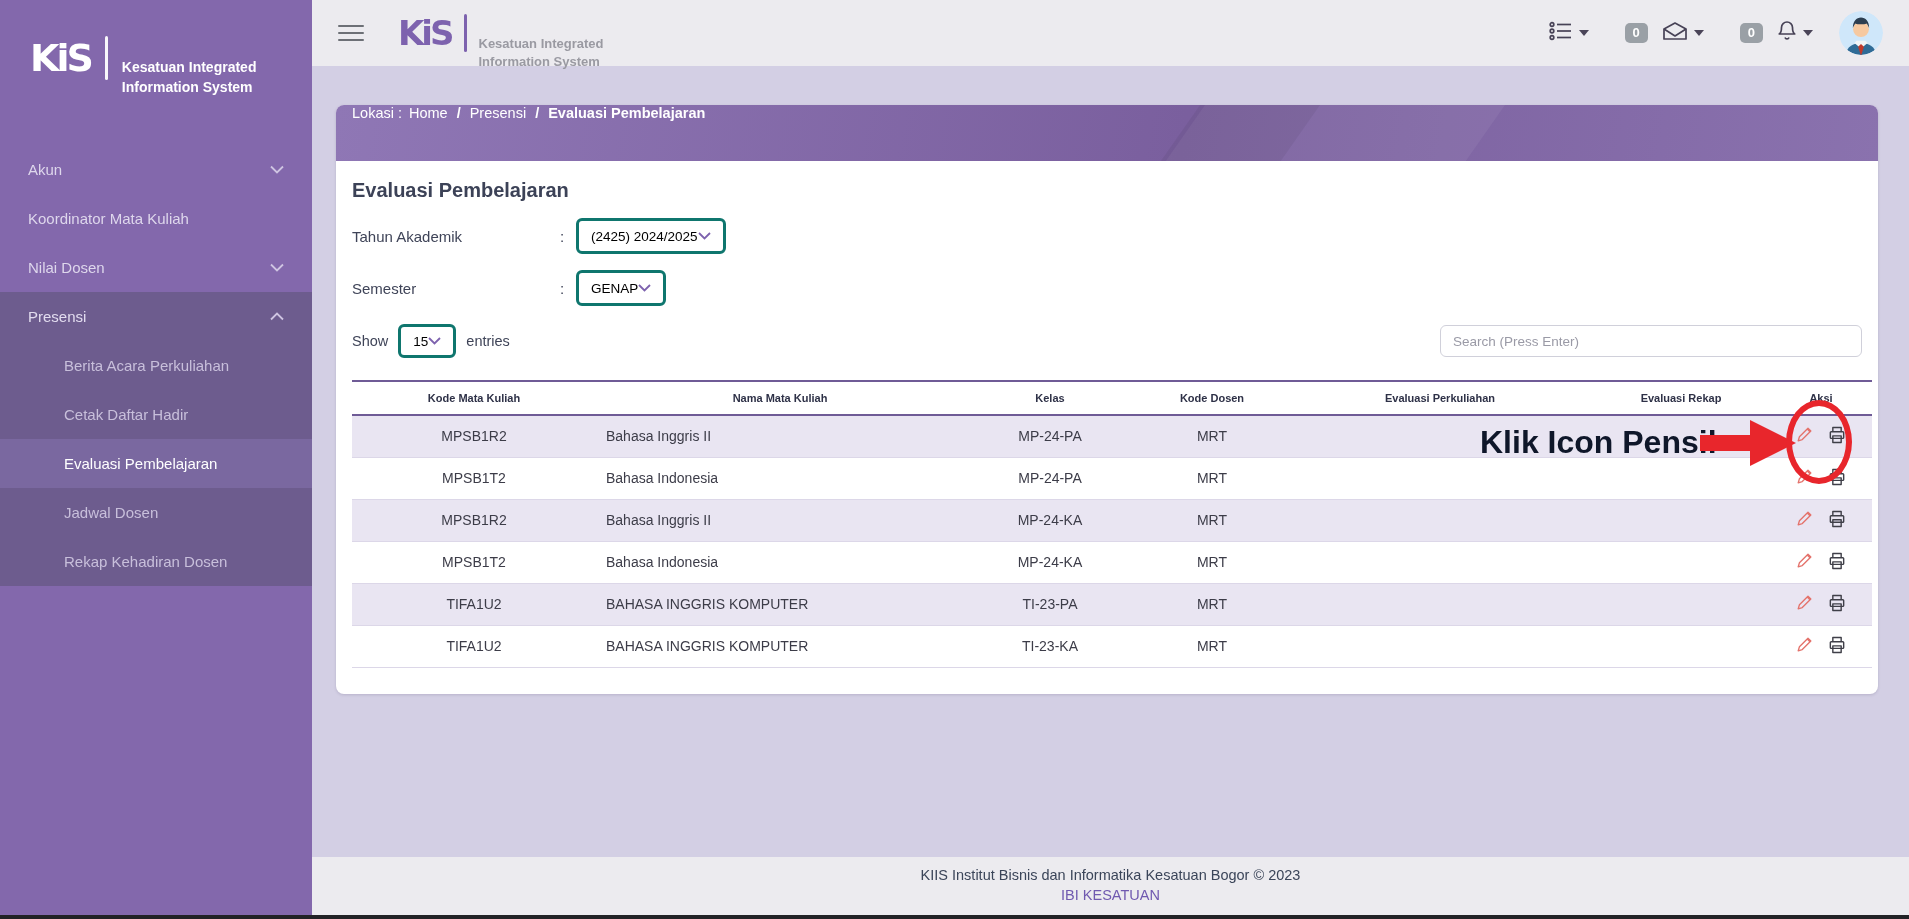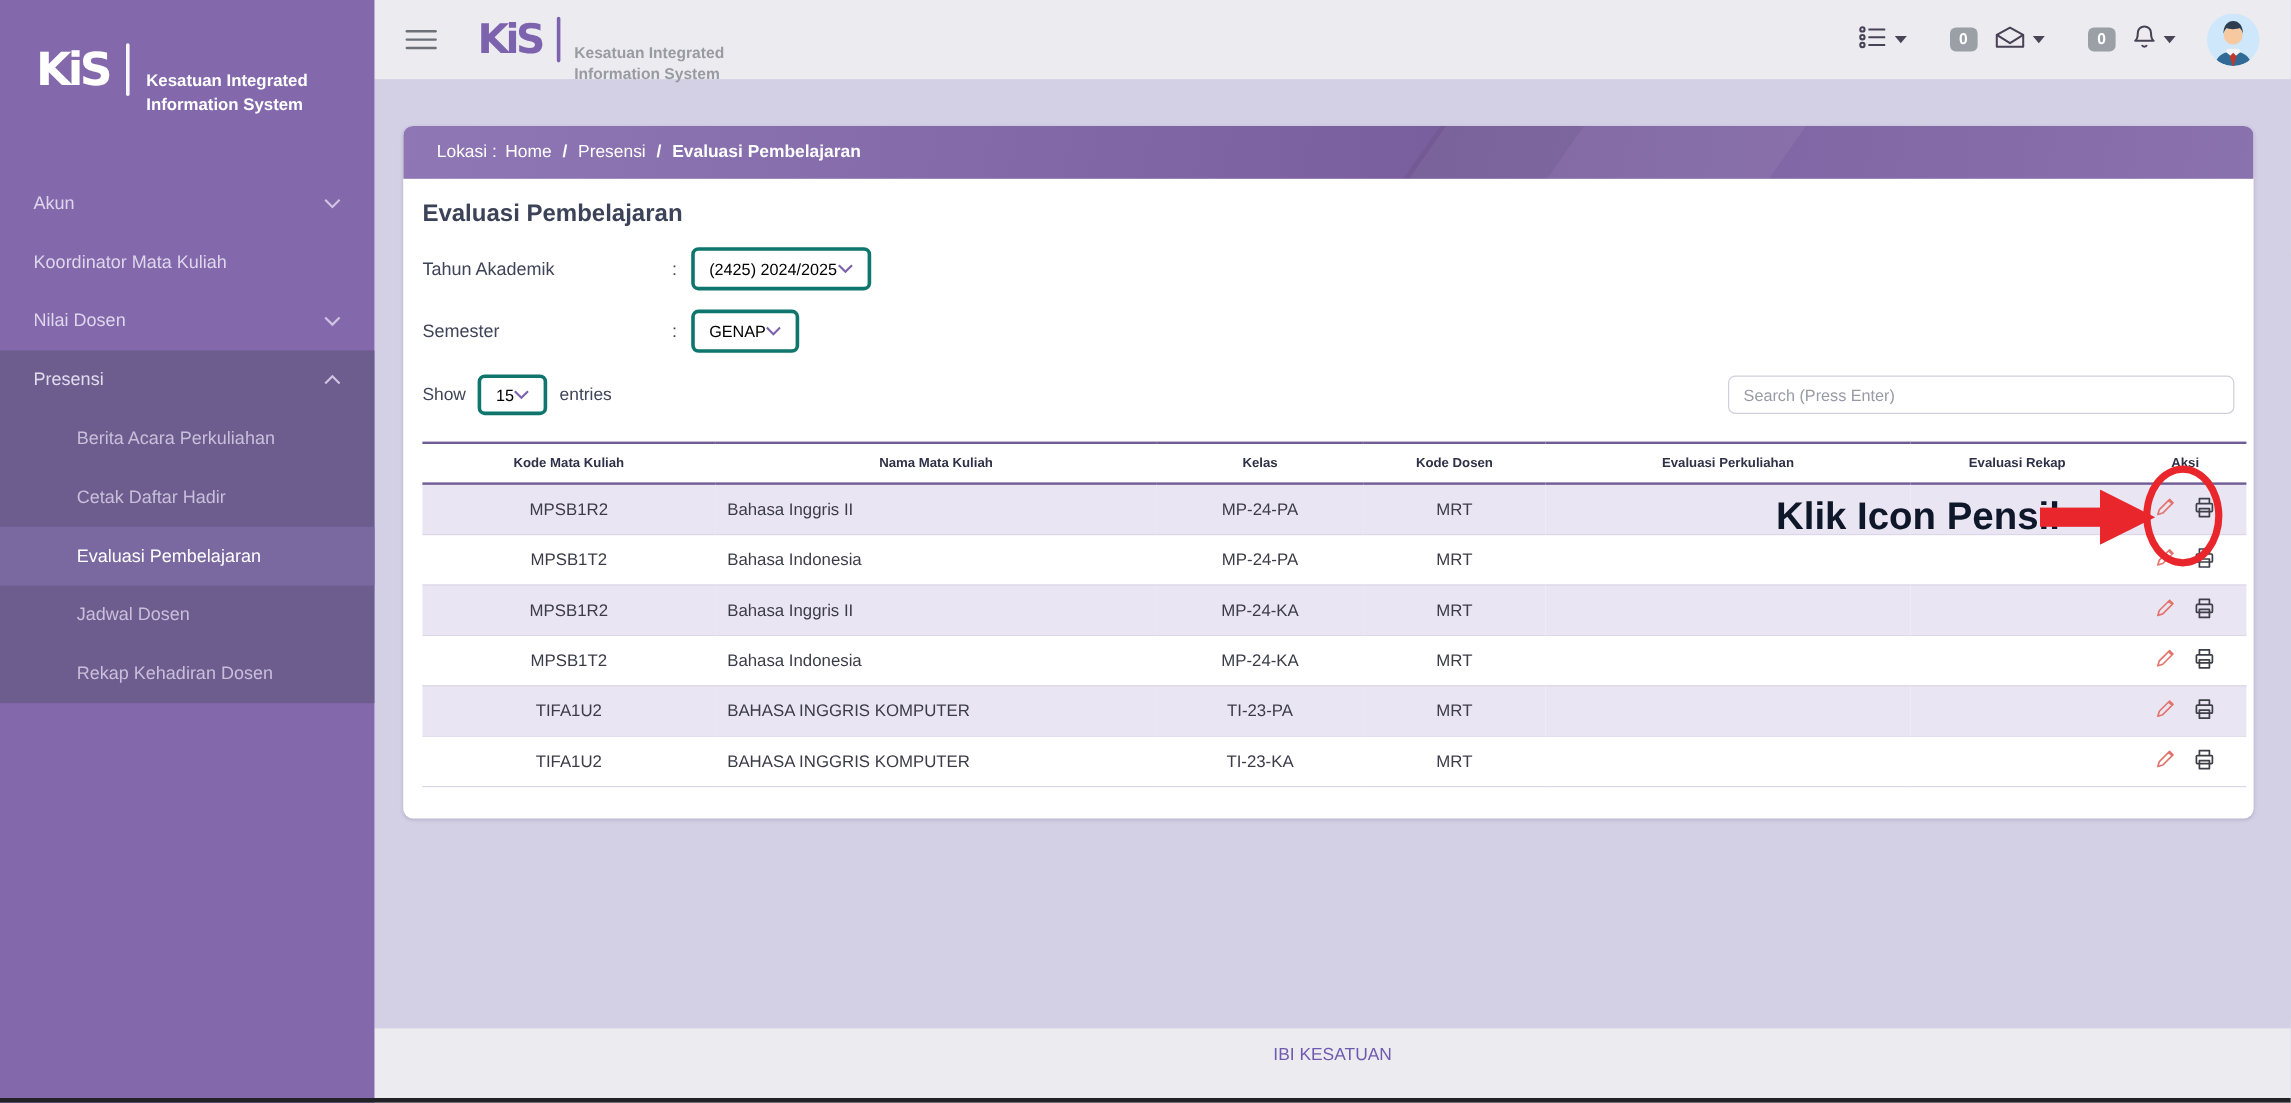--- a/index.html
+++ b/index.html
@@ -40,21 +40,21 @@
   .badge { background:#9aa0a6; color:#fff; font-size:13px; font-weight:700; border-radius:5px; padding:2px 8px; line-height:1.3; }
   .caret-down { width:0; height:0; border-left:5px solid transparent; border-right:5px solid transparent; border-top:6px solid #4a4458; }
   .avatar { width:44px; height:44px; border-radius:50%; overflow:hidden; margin-left:12px; cursor:pointer; }
   .mr26 { margin-right:22px; }
 
   
   .main { position:absolute; left:312px; top:66px; right:0; bottom:0; background:#d3cfe4; display:flex; flex-direction:column; }
   .content { flex:1; }
   .card { margin:39px 31px 0 24px; background:#ffffff; border-radius:8px; box-shadow:0 1px 3px rgba(60,50,90,.18); overflow:hidden; }
 
-  .breadcrumb { position:relative; height:44px; display:flex; align-items:center; padding:0 28px; color:#fff; font-size:14.5px; background:linear-gradient(100deg,#8f77b5 0%,#7a5f9e 55%,#8a72ae 100%); overflow:hidden; }
+  .breadcrumb { position:relative; height:56px; display:flex; padding:0 16px; color:#fff; font-size:14.5px; background:linear-gradient(100deg,#8f77b5 0%,#7a5f9e 55%,#8a72ae 100%); overflow:hidden; }
   .breadcrumb::before { content:""; position:absolute; right:26%; top:-30px; width:300px; height:140px; background:rgba(255,255,255,.06); transform:skewX(-35deg); }
   .breadcrumb::after { content:""; position:absolute; right:38%; top:-30px; width:120px; height:140px; background:rgba(0,0,0,.05); transform:skewX(-35deg); }
   .bc-item { margin:0 7px; cursor:pointer; }
   .bc-sep { margin:0 2px; font-weight:700; }
   .bc-current { font-weight:700; margin-left:7px; }
 
   .card-body { padding:0 16px 26px 16px; }
   .page-title { margin-top:18px; font-size:20px; font-weight:700; color:#3c4257; }
 
   .filter-row { display:flex; align-items:center; margin-top:16px; font-size:15px; color:#3f4458; }
@@ -440,17 +440,18 @@
             <polygon points="50,0 96,23 50,46" fill="#e8262c"></polygon>
           </svg>
           <div class="annot-circle"></div>
         </div>
 
       </div>
     </div>
   </div>
 
   <div class="footer">
+    <div>KIIS Institut Bisnis dan Informatika Kesatuan Bogor © 2023</div>
     <div class="footer-link">IBI KESATUAN</div>
   </div>
 </div>
 
 <div class="bottom-strip"></div>
 
 </body></html>

